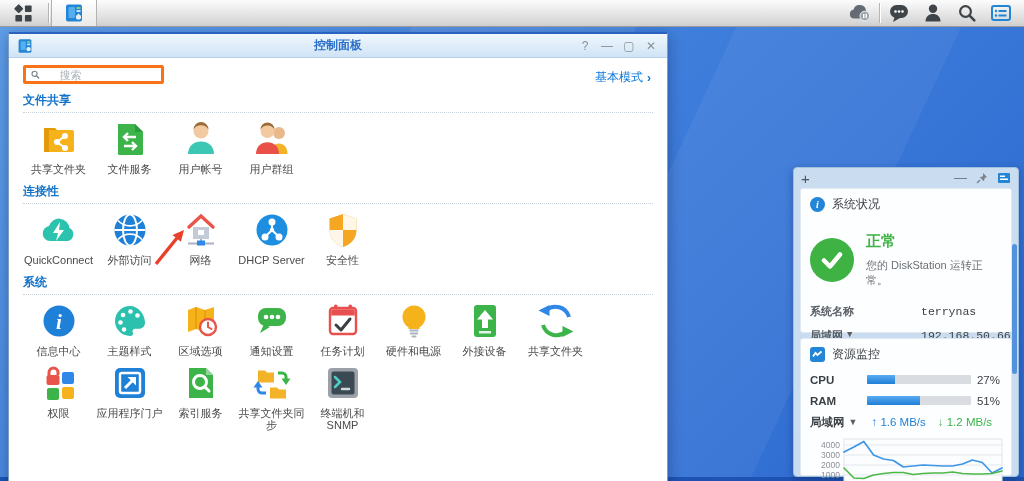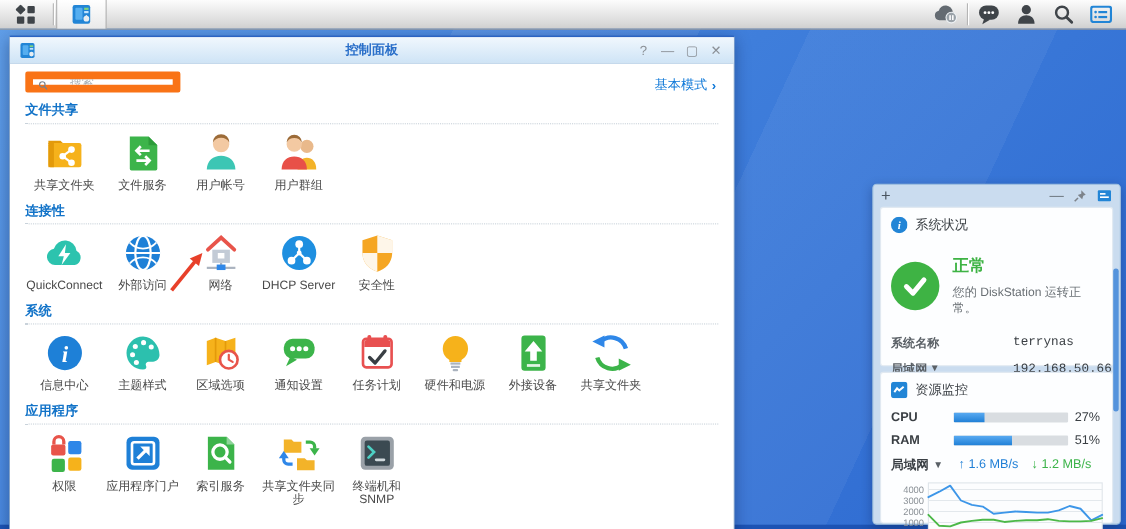--- a/index.html
+++ b/index.html
@@ -25,22 +25,22 @@
   
   .window { position:absolute; left:8px; top:32px; width:660px; height:475px;
     background:#fff; border:1px solid #7d9ec4; border-top:2px solid #2b63c1; border-radius:2px;
     box-shadow:0 4px 14px rgba(0,20,60,.35); z-index:10; }
   .titlebar { height:24px; background:linear-gradient(#f0f7fd,#cfe4f6); border-bottom:1px solid #b7d0e8;
     display:flex; align-items:center; padding:0 8px; position:relative; }
   .titlebar .title { position:absolute; left:0; right:0; text-align:center; font-size:12px; font-weight:bold; color:#2a6fc9; }
   .win-controls { margin-left:auto; display:flex; gap:6px; z-index:2; }
   .win-controls span { width:16px; text-align:center; font-size:12px; color:#8b9096; cursor:pointer; line-height:16px; }
   .content { position:relative; padding:7px 14px 0; }
-  .search-box { width:141px; height:19px; border:7px solid #f97316; border-radius:2px; background:#fff;
-    display:flex; padding:0 5px; gap:20px; }
+  .search-box { width:141px; height:19px; border:3px solid #f97316; border-radius:2px; background:#fff;
+    display:flex; align-items:center; padding:0 5px; gap:20px; }
   .search-box input { border:none; outline:none; width:100%; font-size:11px; color:#333; background:transparent; }
   .search-box input::placeholder { color:#a9b0b7; }
   .basic-mode { position:absolute; right:16px; top:11px; font-size:12px; color:#0c77d8; cursor:pointer; display:flex; gap:4px; align-items:center; }
   .basic-mode .chev { font-weight:bold; }
   .section-header { margin-top:8px; font-size:12px; font-weight:bold; color:#1273c8;
     border-bottom:1px dotted #c9d2da; padding-bottom:3px; }
   .items-row { display:flex; margin-top:5px; }
   .cp-item { width:71px; text-align:center; cursor:pointer; }
   .cp-item .icn { height:42px; display:flex; align-items:center; justify-content:center; }
   .cp-item .lbl { font-size:11px; color:#4a4a4a; margin-top:3px; line-height:12px; }
@@ -376,21 +376,20 @@
               <svg width="40" height="40" viewBox="0 0 40 40">
                 <path d="M33 16A14 14 0 0 0 10 9.5" fill="none" stroke="#2f87e8" stroke-width="4"></path>
                 <polygon points="2.5,9.5 13.5,4 13.5,15" fill="#2f87e8"></polygon>
                 <path d="M7 24a14 14 0 0 0 23 6.5" fill="none" stroke="#3cb44a" stroke-width="4"></path>
                 <polygon points="37.5,30.5 26.5,25 26.5,36" fill="#3cb44a"></polygon>
               </svg>
             </div>
             <div class="lbl">共享文件夹</div>
           </div>
         </div>
-        <div class="section-header">应用程序</div>
         <div class="items-row">
           <div class="cp-item">
             <div class="icn">
               <svg width="40" height="40" viewBox="0 0 40 40">
                 <path d="M10 12v-2.5a4.5 4.5 0 0 1 9 0V12" stroke="#e8544a" stroke-width="3" fill="none"></path>
                 <rect x="7.5" y="12" width="13" height="10" rx="2" fill="#e8544a"></rect>
                 <rect x="23" y="9" width="12" height="12" rx="2" fill="#2f87e8"></rect>
                 <rect x="8" y="25" width="12" height="12" rx="2" fill="#3cb44a"></rect>
                 <rect x="23" y="24" width="12" height="12" rx="2" fill="#f6b21b"></rect>
               </svg>

